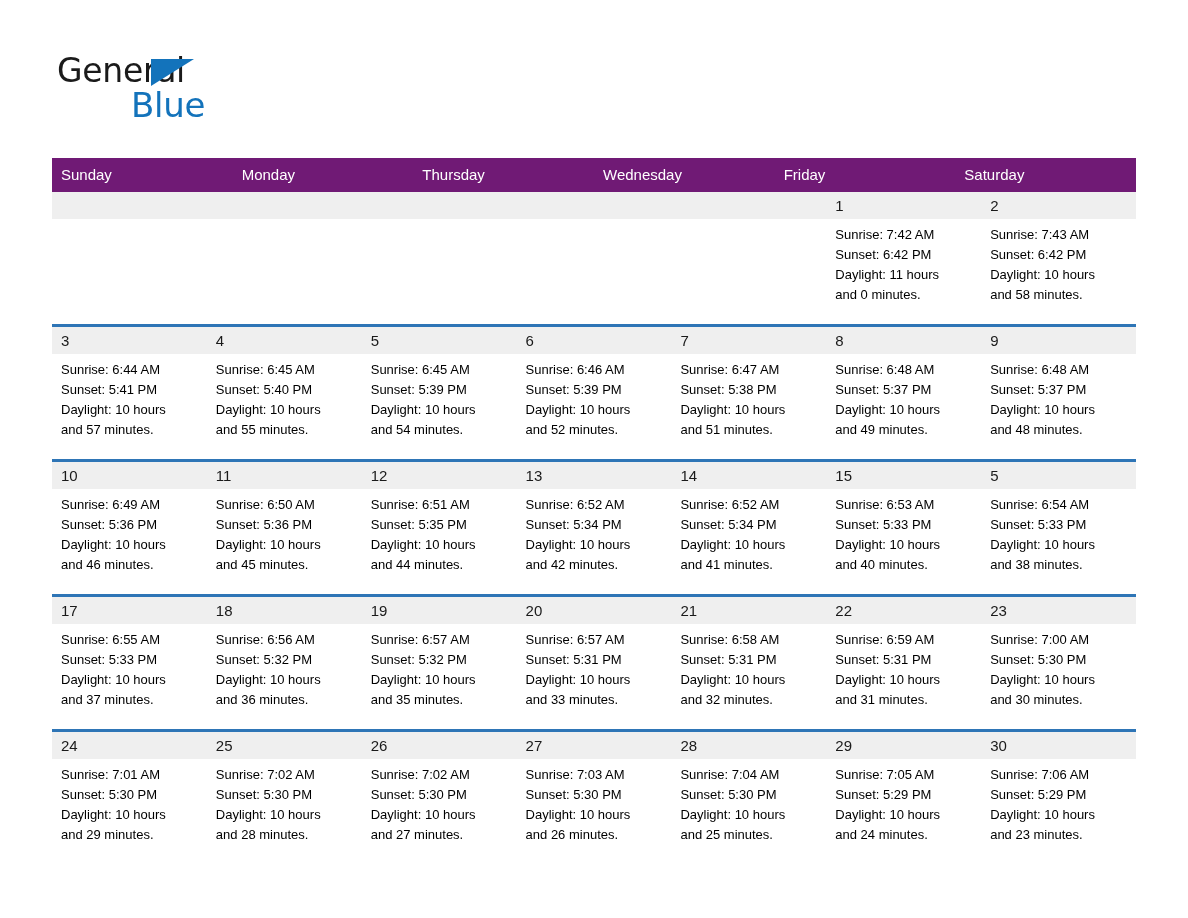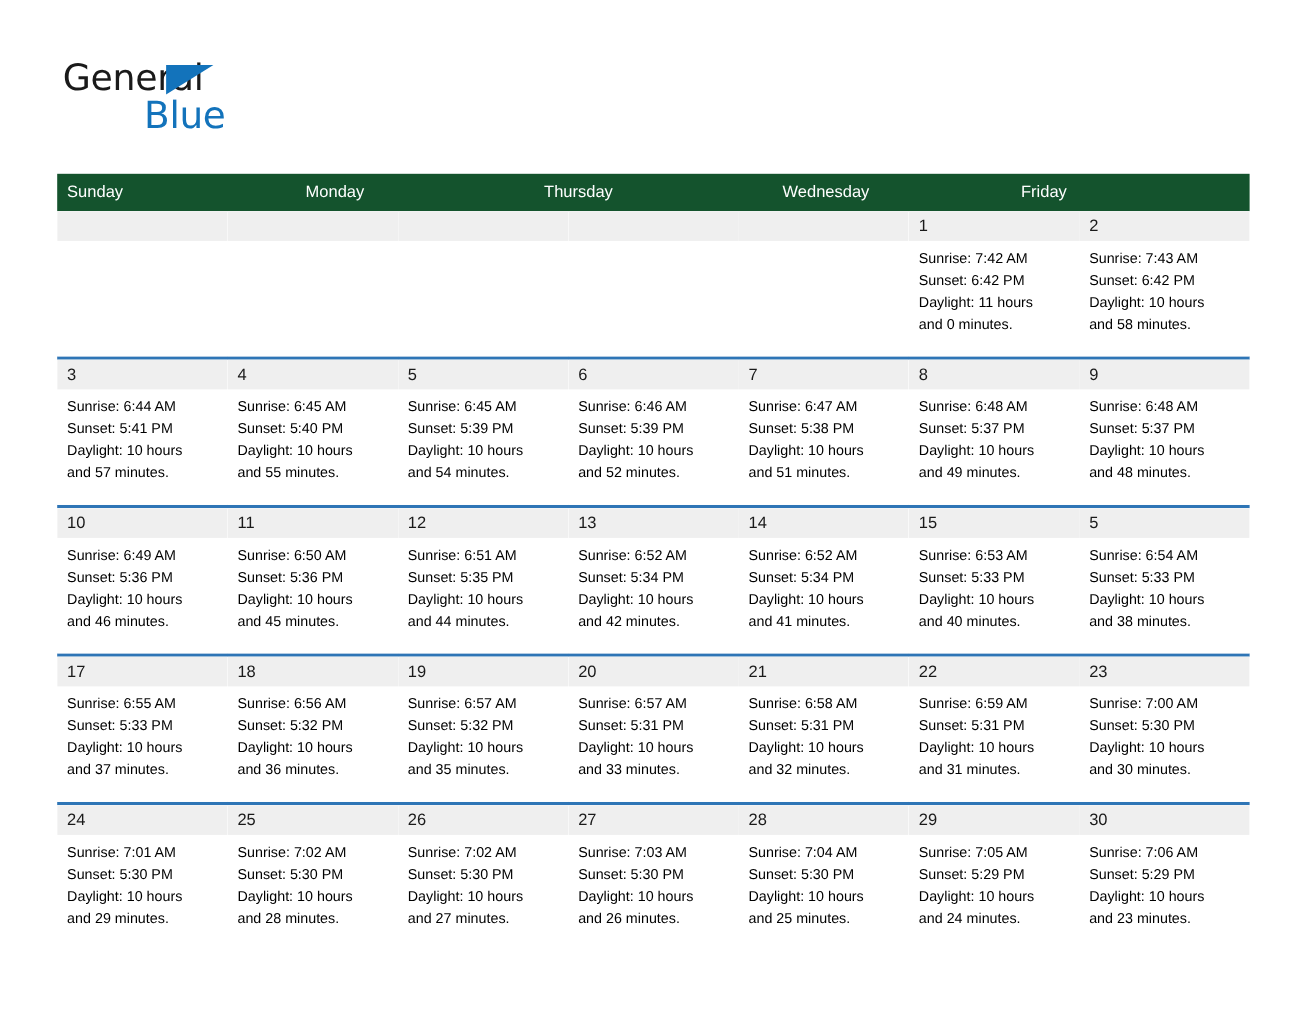--- a/index.html
+++ b/index.html
@@ -102,21 +102,21 @@
   .calendar {
     position: absolute;
     left: 52px;
     top: 158px;
     width: 1084px;
   }
 
   .dow-row {
     display: flex;
     width: 100%;
-    background: #14532d;
+    background: #701a75;
   }
   .dow-cell {
     flex: 1 1 0;
     min-width: 0;
     color: #ffffff;
     font-size: 15px;
     line-height: 18px;
     padding: 8px 0 8px 9px;
     box-sizing: border-box;
     white-space: nowrap;
@@ -187,20 +187,21 @@
 
   </div>
 
   <div class="calendar">
     <div class="dow-row">
       <div class="dow-cell">Sunday</div>
       <div class="dow-cell">Monday</div>
       <div class="dow-cell">Thursday</div>
       <div class="dow-cell">Wednesday</div>
       <div class="dow-cell">Friday</div>
+      <div class="dow-cell">Saturday</div>
     </div>
     <div id="weeks-container">
         <div class="week-row">
           <div class="day-cell empty">
             <div class="day-number-band"></div>
             <div class="day-body"></div>
           </div>
           <div class="day-cell empty">
             <div class="day-number-band"></div>
             <div class="day-body"></div>

